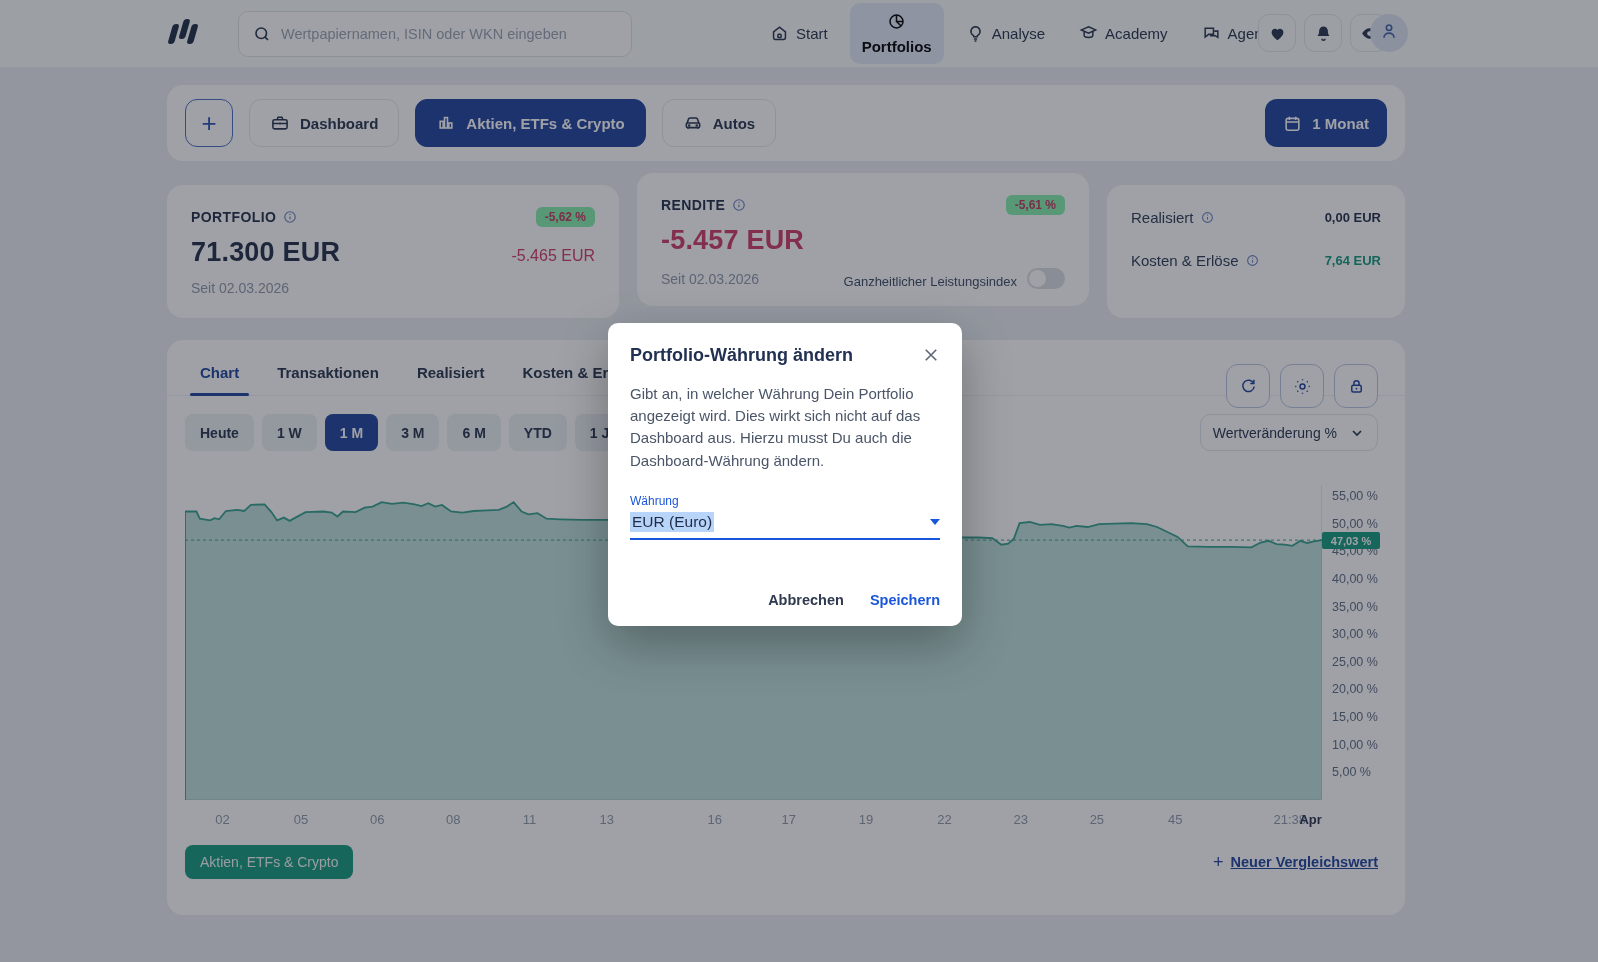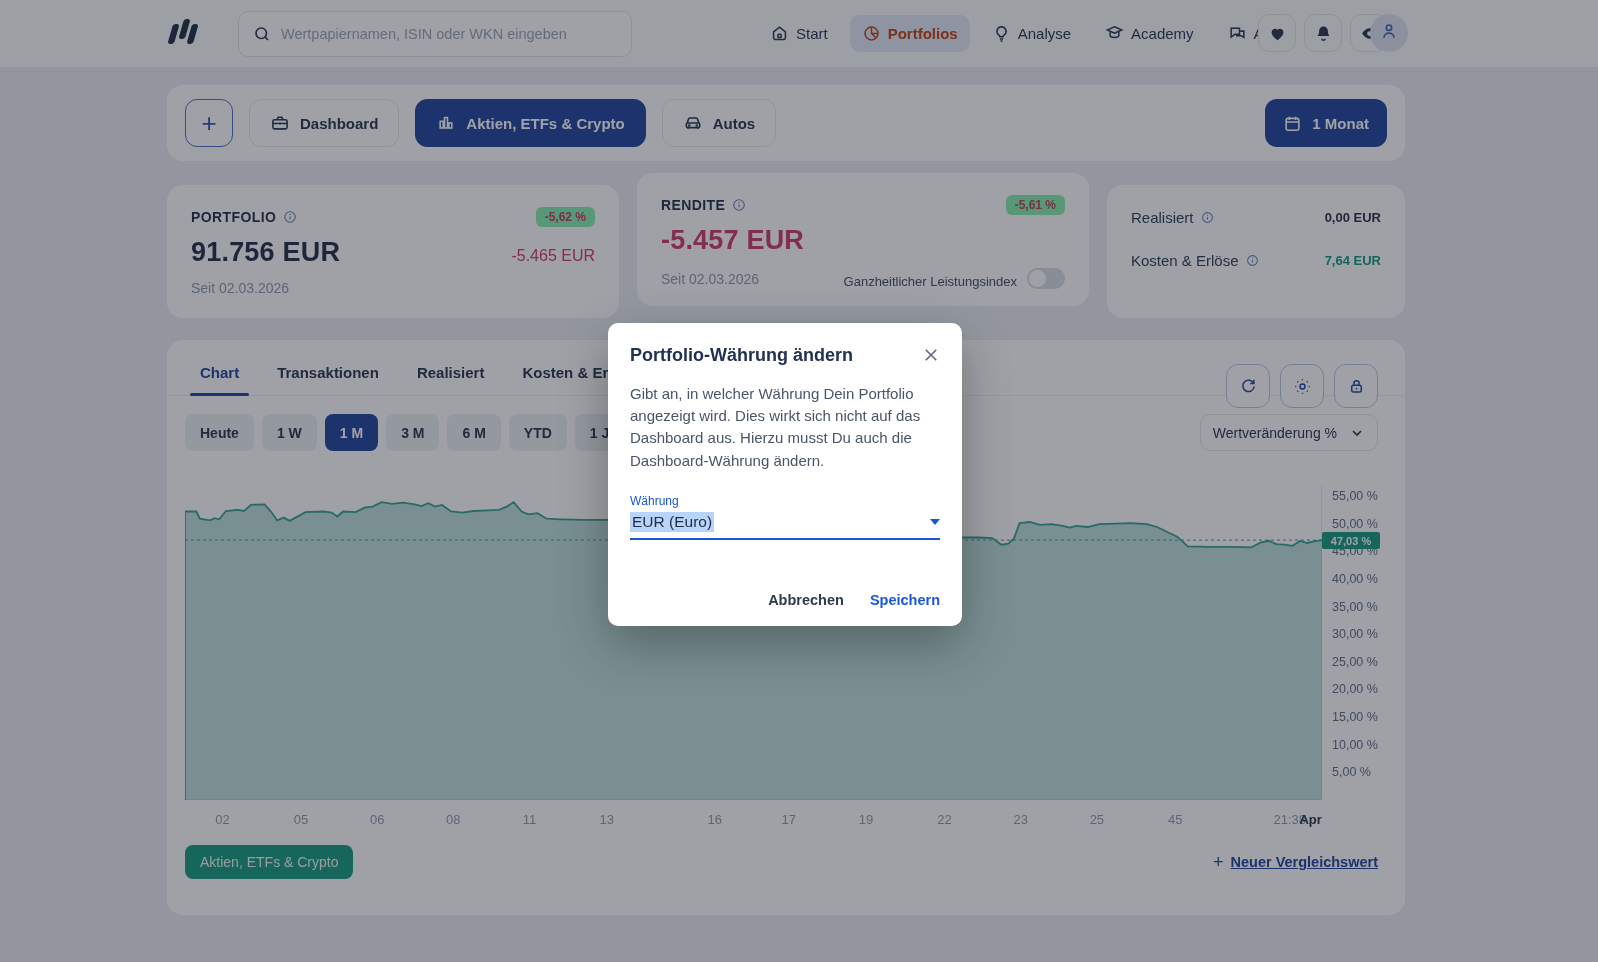--- a/index.html
+++ b/index.html
@@ -7,21 +7,21 @@
   body { font-family:"Liberation Sans", sans-serif; background:#eaedf2; position:relative; }
 
   
   .topnav { position:absolute; left:0; top:0; width:1598px; height:67px; background:#fafbfc; display:flex; align-items:center; }
   .logo { position:absolute; left:165px; top:14px; width:38px; height:40px; color:#1e2b45; }
   .searchbox { position:absolute; left:218px; top:11px; width:394px; height:46px; background:#fff; border:1px solid #dfe3e8; border-radius:10px; display:flex; align-items:center; padding:0 14px; gap:10px;margin-left:20px; }
   .searchbox .ph { color:#9aa3b2; font-size:14.5px; }
   .navmenu { position:absolute; left:758px; top:0; height:67px; display:flex; align-items:center; gap:10px; }
   .navitem { display:flex; align-items:center; gap:7px; padding:9px 12px; border-radius:10px; color:#26334d; font-size:15px; font-weight:500; cursor:pointer; white-space:nowrap; }
   .navitem svg { width:19px; height:19px; }
-  .navitem.active { background:#e2e8f8; color:#c2410c; font-weight:700; }
+  .navitem.active { background:#e2e8f8; color:#000000; font-weight:700;flex-direction:column; }
   .nav-iconbtns { position:absolute; left:1258px; top:14px; display:flex; gap:8px; }
   .iconbtn { width:38px; height:38px; border:1px solid #e3e6ea; border-radius:11px; background:#fafbfc; display:flex; align-items:center; justify-content:center; color:#26334d; cursor:pointer; }
   .avatar { position:absolute; left:1370px; top:14px; width:38px; height:38px; border-radius:50%; background:#dde4f3; display:flex; align-items:center; justify-content:center; color:#3f63ad; }
 
   
   .toolbar { position:absolute; left:167px; top:85px; width:1238px; height:76px; background:#fff; border-radius:16px; display:flex; align-items:center; padding:0 18px; gap:16px; }
   .addbtn { width:48px; height:48px; border:1.5px solid #4a6cc3; border-radius:12px; background:#fff; color:#2a52b5; font-size:26px; font-weight:400; display:flex; align-items:center; justify-content:center; cursor:pointer; }
   .toolbtn { height:48px; border:1px solid #e3e7ee; border-radius:12px; background:#fff; color:#26334d; font-size:15px; font-weight:600; display:flex; align-items:center; gap:10px; padding:0 20px; cursor:pointer; white-space:nowrap; }
   .toolbtn svg { width:20px; height:20px; }
   .toolbtn.active { background:#1e429f; border-color:#1e429f; color:#fff; }
@@ -254,21 +254,21 @@
         <svg width="14" height="14" viewBox="0 0 24 24" fill="none" stroke="currentColor" stroke-width="2">
             <circle cx="12" cy="12" r="9"></circle>
             <path d="M12 11v5"></path>
             <circle cx="12" cy="7.5" r="1.2" fill="currentColor" stroke="none"></circle>
           </svg>
       </span>
     </span>
     <span class="pct-badge">-5,62 %</span>
   </div>
   <div class="value-row">
-    <span class="big-val">91.756 EUR</span>
+    <span class="big-val">71.300 EUR</span>
     <span class="delta">-5.465 EUR</span>
   </div>
   <div class="since-row">
       <span class="since">Seit 02.03.2026</span>
     </div>
 </section>
 
 <section class="card" id="card-rendite">
   <div class="card-head">
     <span class="card-label">

